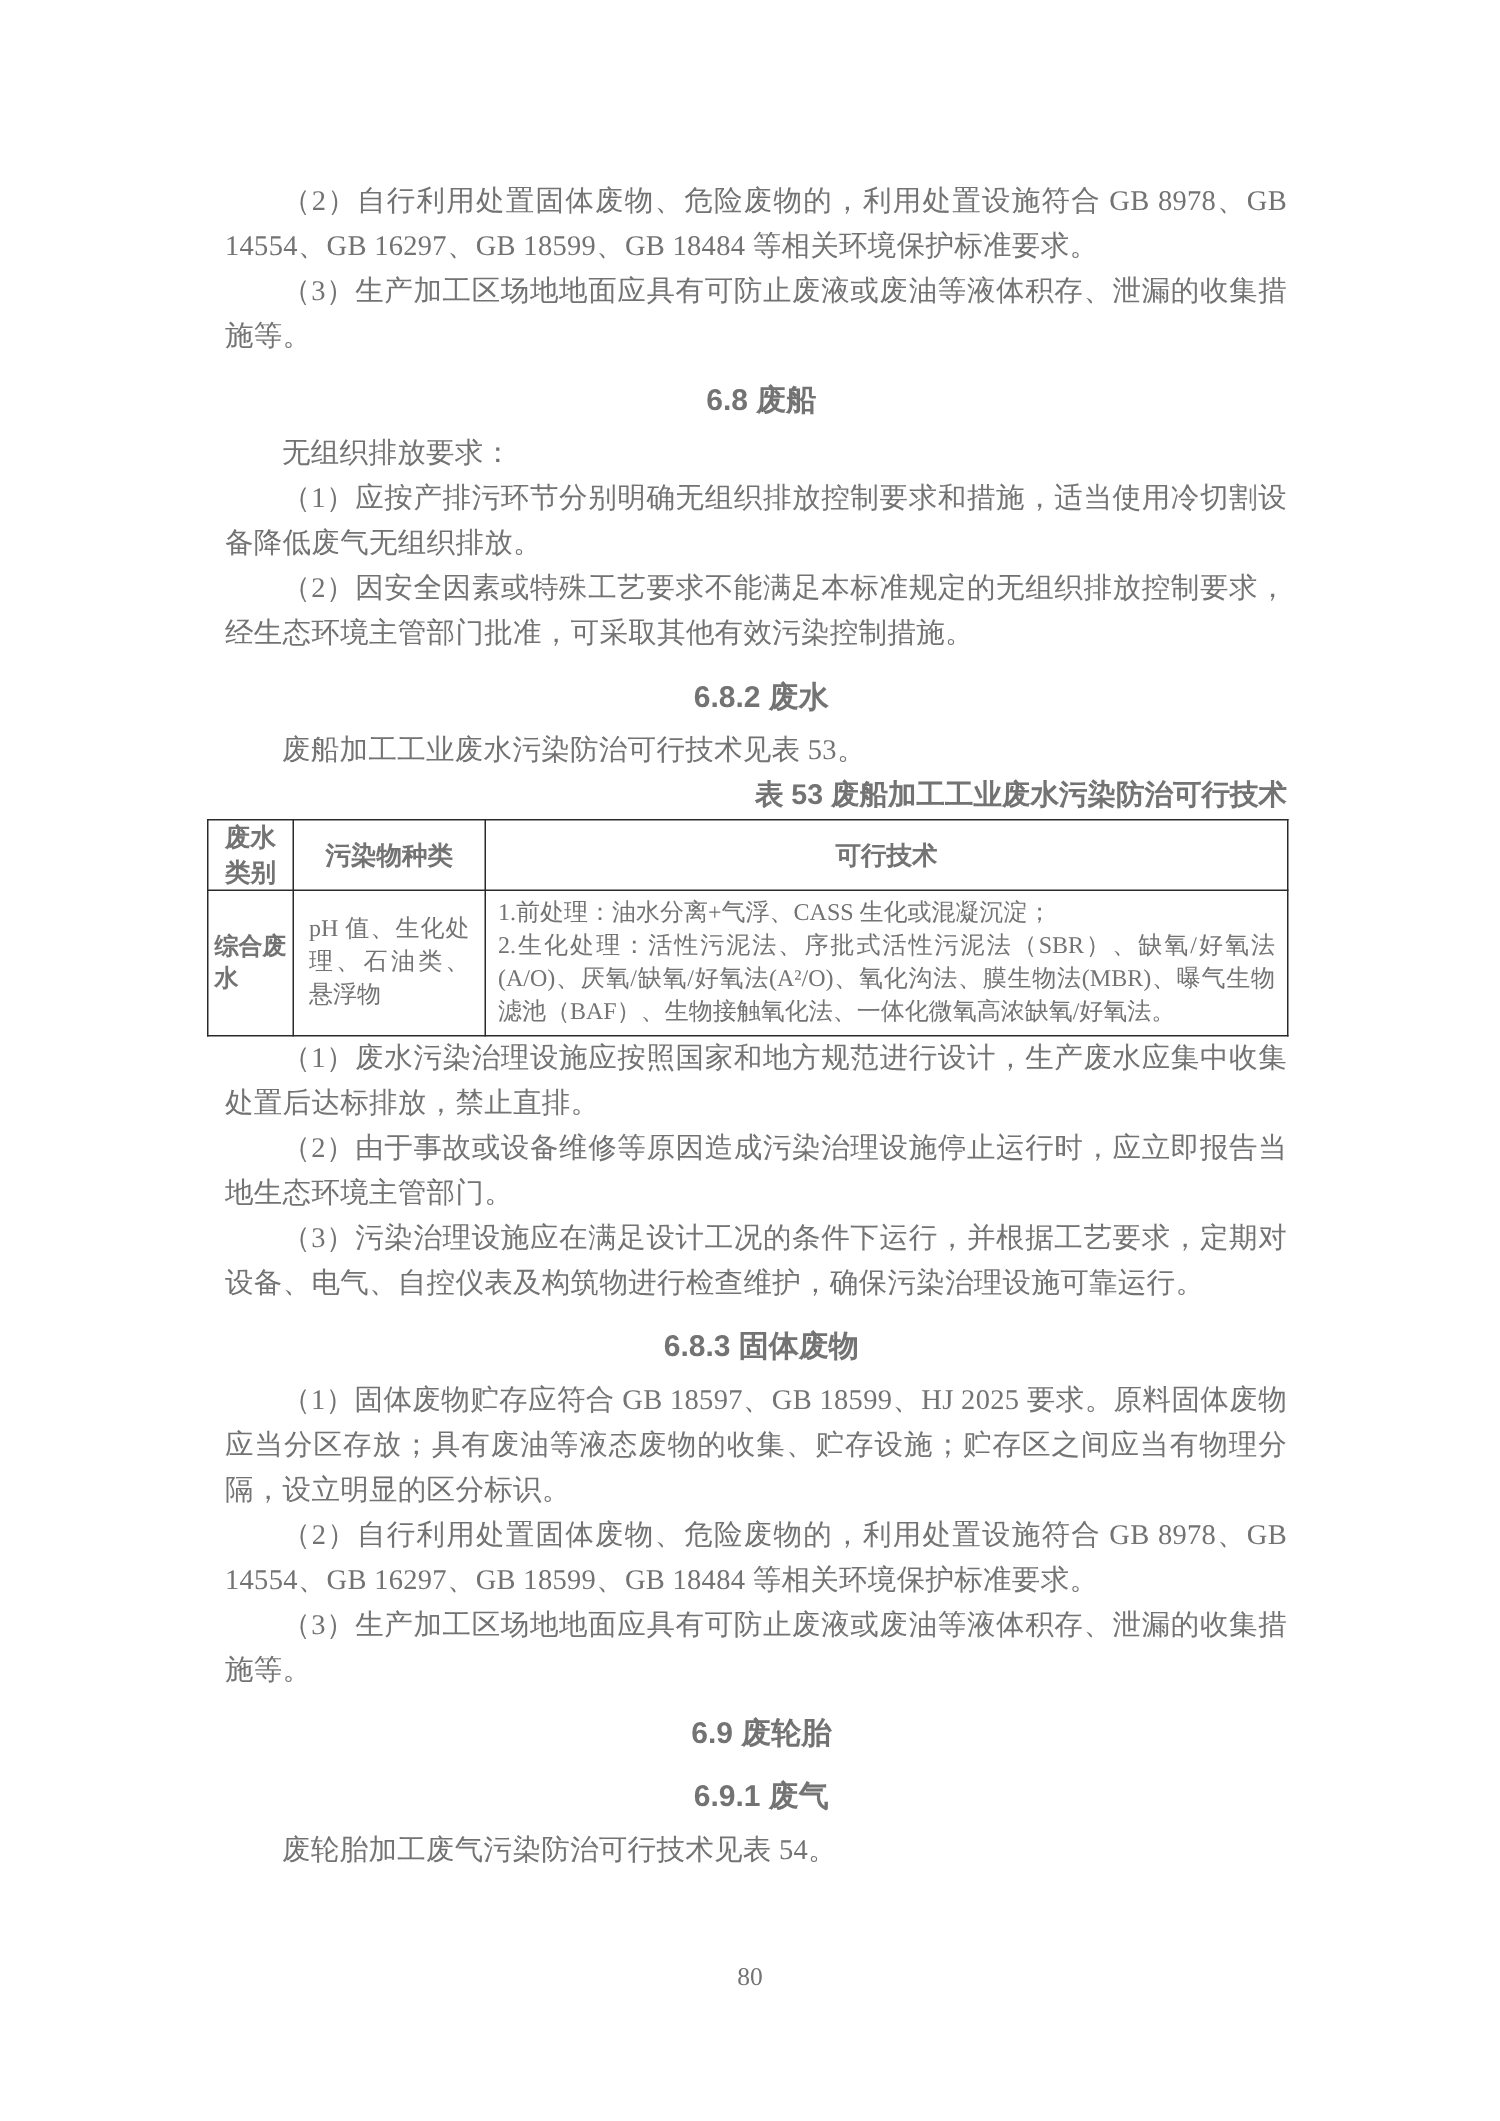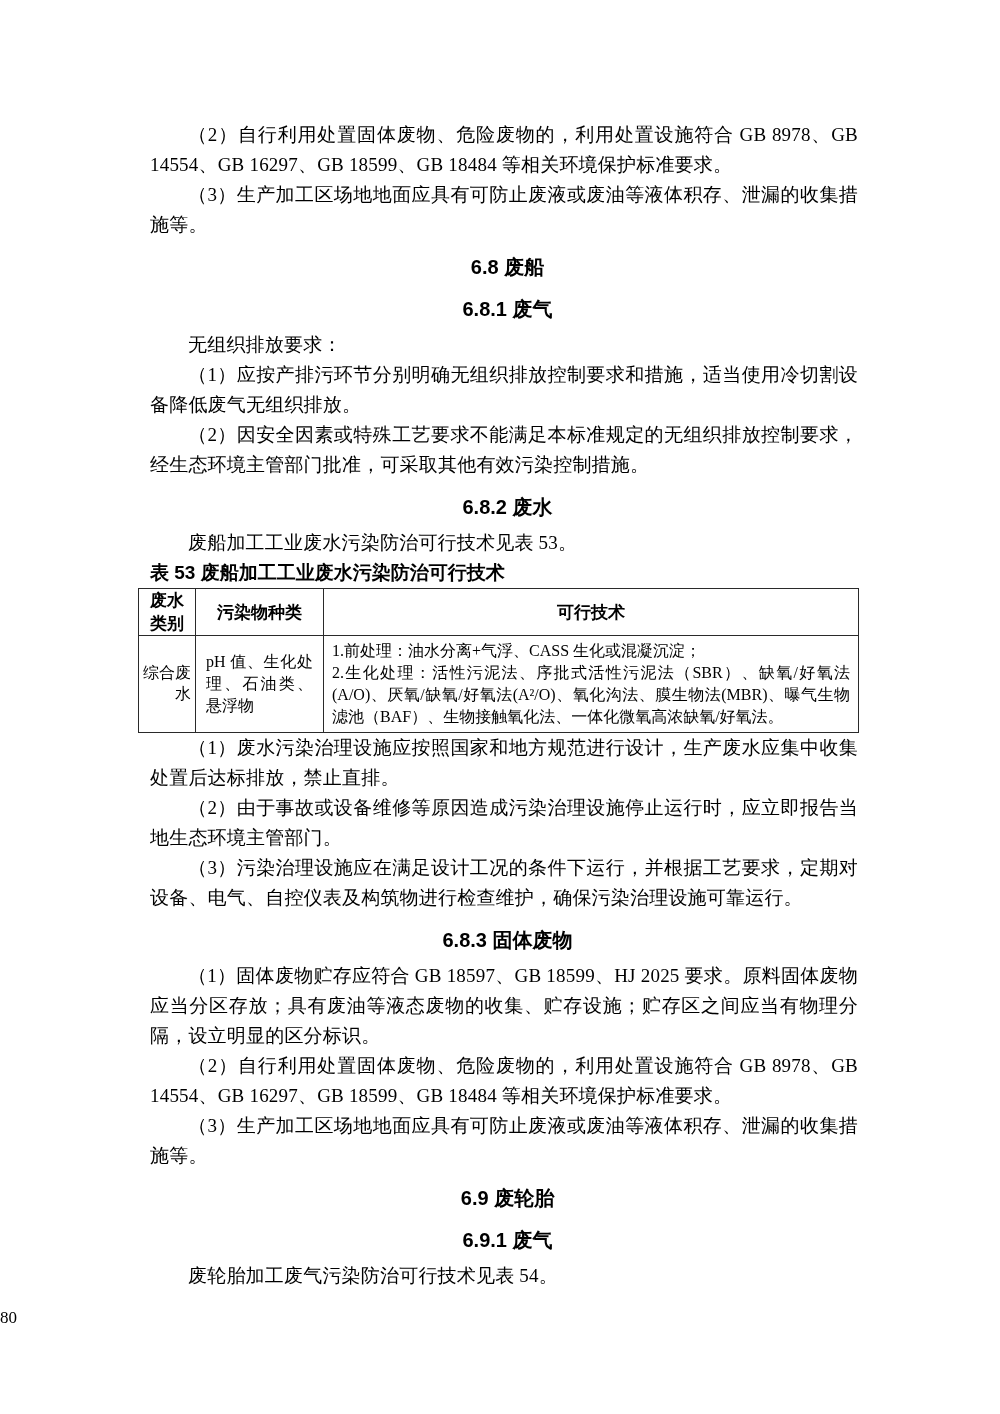--- a/index.html
+++ b/index.html
@@ -5,21 +5,21 @@
   html, body { margin: 0; padding: 0; background: #e8e8e8; }
   .page {
     position: relative;
     width: 1000px;
     height: 1414px;
     margin: 0 auto;
     background: #ffffff;
     box-sizing: border-box;
     padding: 120px 142px 0 150px;
     font-family: "Liberation Serif", "DejaVu Serif", serif;
-    color: #000000;
+    color: #737373;
     overflow: hidden;
   }
   p.body {
     margin: 0;
     font-size: 19px;
     line-height: 30px;
     text-align: justify;
     text-indent: 2em;
     letter-spacing: 0.2px;
   }
@@ -29,21 +29,21 @@
     font-size: 20px;
     line-height: 30px;
     font-weight: bold;
     font-family: "Liberation Sans", "DejaVu Sans", sans-serif;
     text-align: center;
   }
   .table-caption {
     margin: 0;
     font-size: 19px;
     line-height: 30px;
-    text-align: left;
+    text-align: right;
     font-weight: bold;
     font-family: "Liberation Sans", "DejaVu Sans", sans-serif;
   }
   table.tech-table {
     width: 720px;
     margin-left: -12px;
     border-collapse: collapse;
     table-layout: fixed;
     padding-left: 48px;
   }
@@ -53,47 +53,46 @@
     vertical-align: middle;
   }
   table.tech-table th {
     font-family: "Liberation Sans", "DejaVu Sans", sans-serif;
     font-weight: bold;
     font-size: 17px;
     height: 30px;
     text-align: center;
     padding: 0 4px;
   }
-  td.cell-category { text-align: right; padding: 0 4px; }
+  td.cell-category { text-align: left; padding: 0 4px; font-weight: bold; }
   td.cell-pollutants { padding: 2px 10px; line-height: 22px; text-align: justify; }
   td.cell-tech { padding: 4px 8px; line-height: 22px; }
   td.cell-tech .tech-line { text-align: justify; }
   .col-1 { width: 57px; }
   .col-2 { width: 128px; }
   .col-3 { width: 535px; }
   .page-number {
     position: absolute;
     left: 0;
     top: 1303px;
     width: 1000px;
-    text-align: left;
+    text-align: center;
     font-size: 17px;
     line-height: 30px;
   }
 </style>
 </head>
 <body>
 
 <div class="page">
 
   <p class="body">（2）自行利用处置固体废物、危险废物的，利用处置设施符合 GB 8978、GB 14554、GB 16297、GB 18599、GB 18484 等相关环境保护标准要求。</p>
   <p class="body">（3）生产加工区场地地面应具有可防止废液或废油等液体积存、泄漏的收集措施等。</p>
 
   <div class="heading">6.8 废船</div>
-  <div class="heading">6.8.1 废气</div>
 
   <p class="body">无组织排放要求：</p>
   <p class="body">（1）应按产排污环节分别明确无组织排放控制要求和措施，适当使用冷切割设备降低废气无组织排放。</p>
   <p class="body">（2）因安全因素或特殊工艺要求不能满足本标准规定的无组织排放控制要求，经生态环境主管部门批准，可采取其他有效污染控制措施。</p>
 
   <div class="heading">6.8.2 废水</div>
   <p class="body">废船加工工业废水污染防治可行技术见表 53。</p>
 
   <div class="table-caption">表 53 废船加工工业废水污染防治可行技术</div>
 

